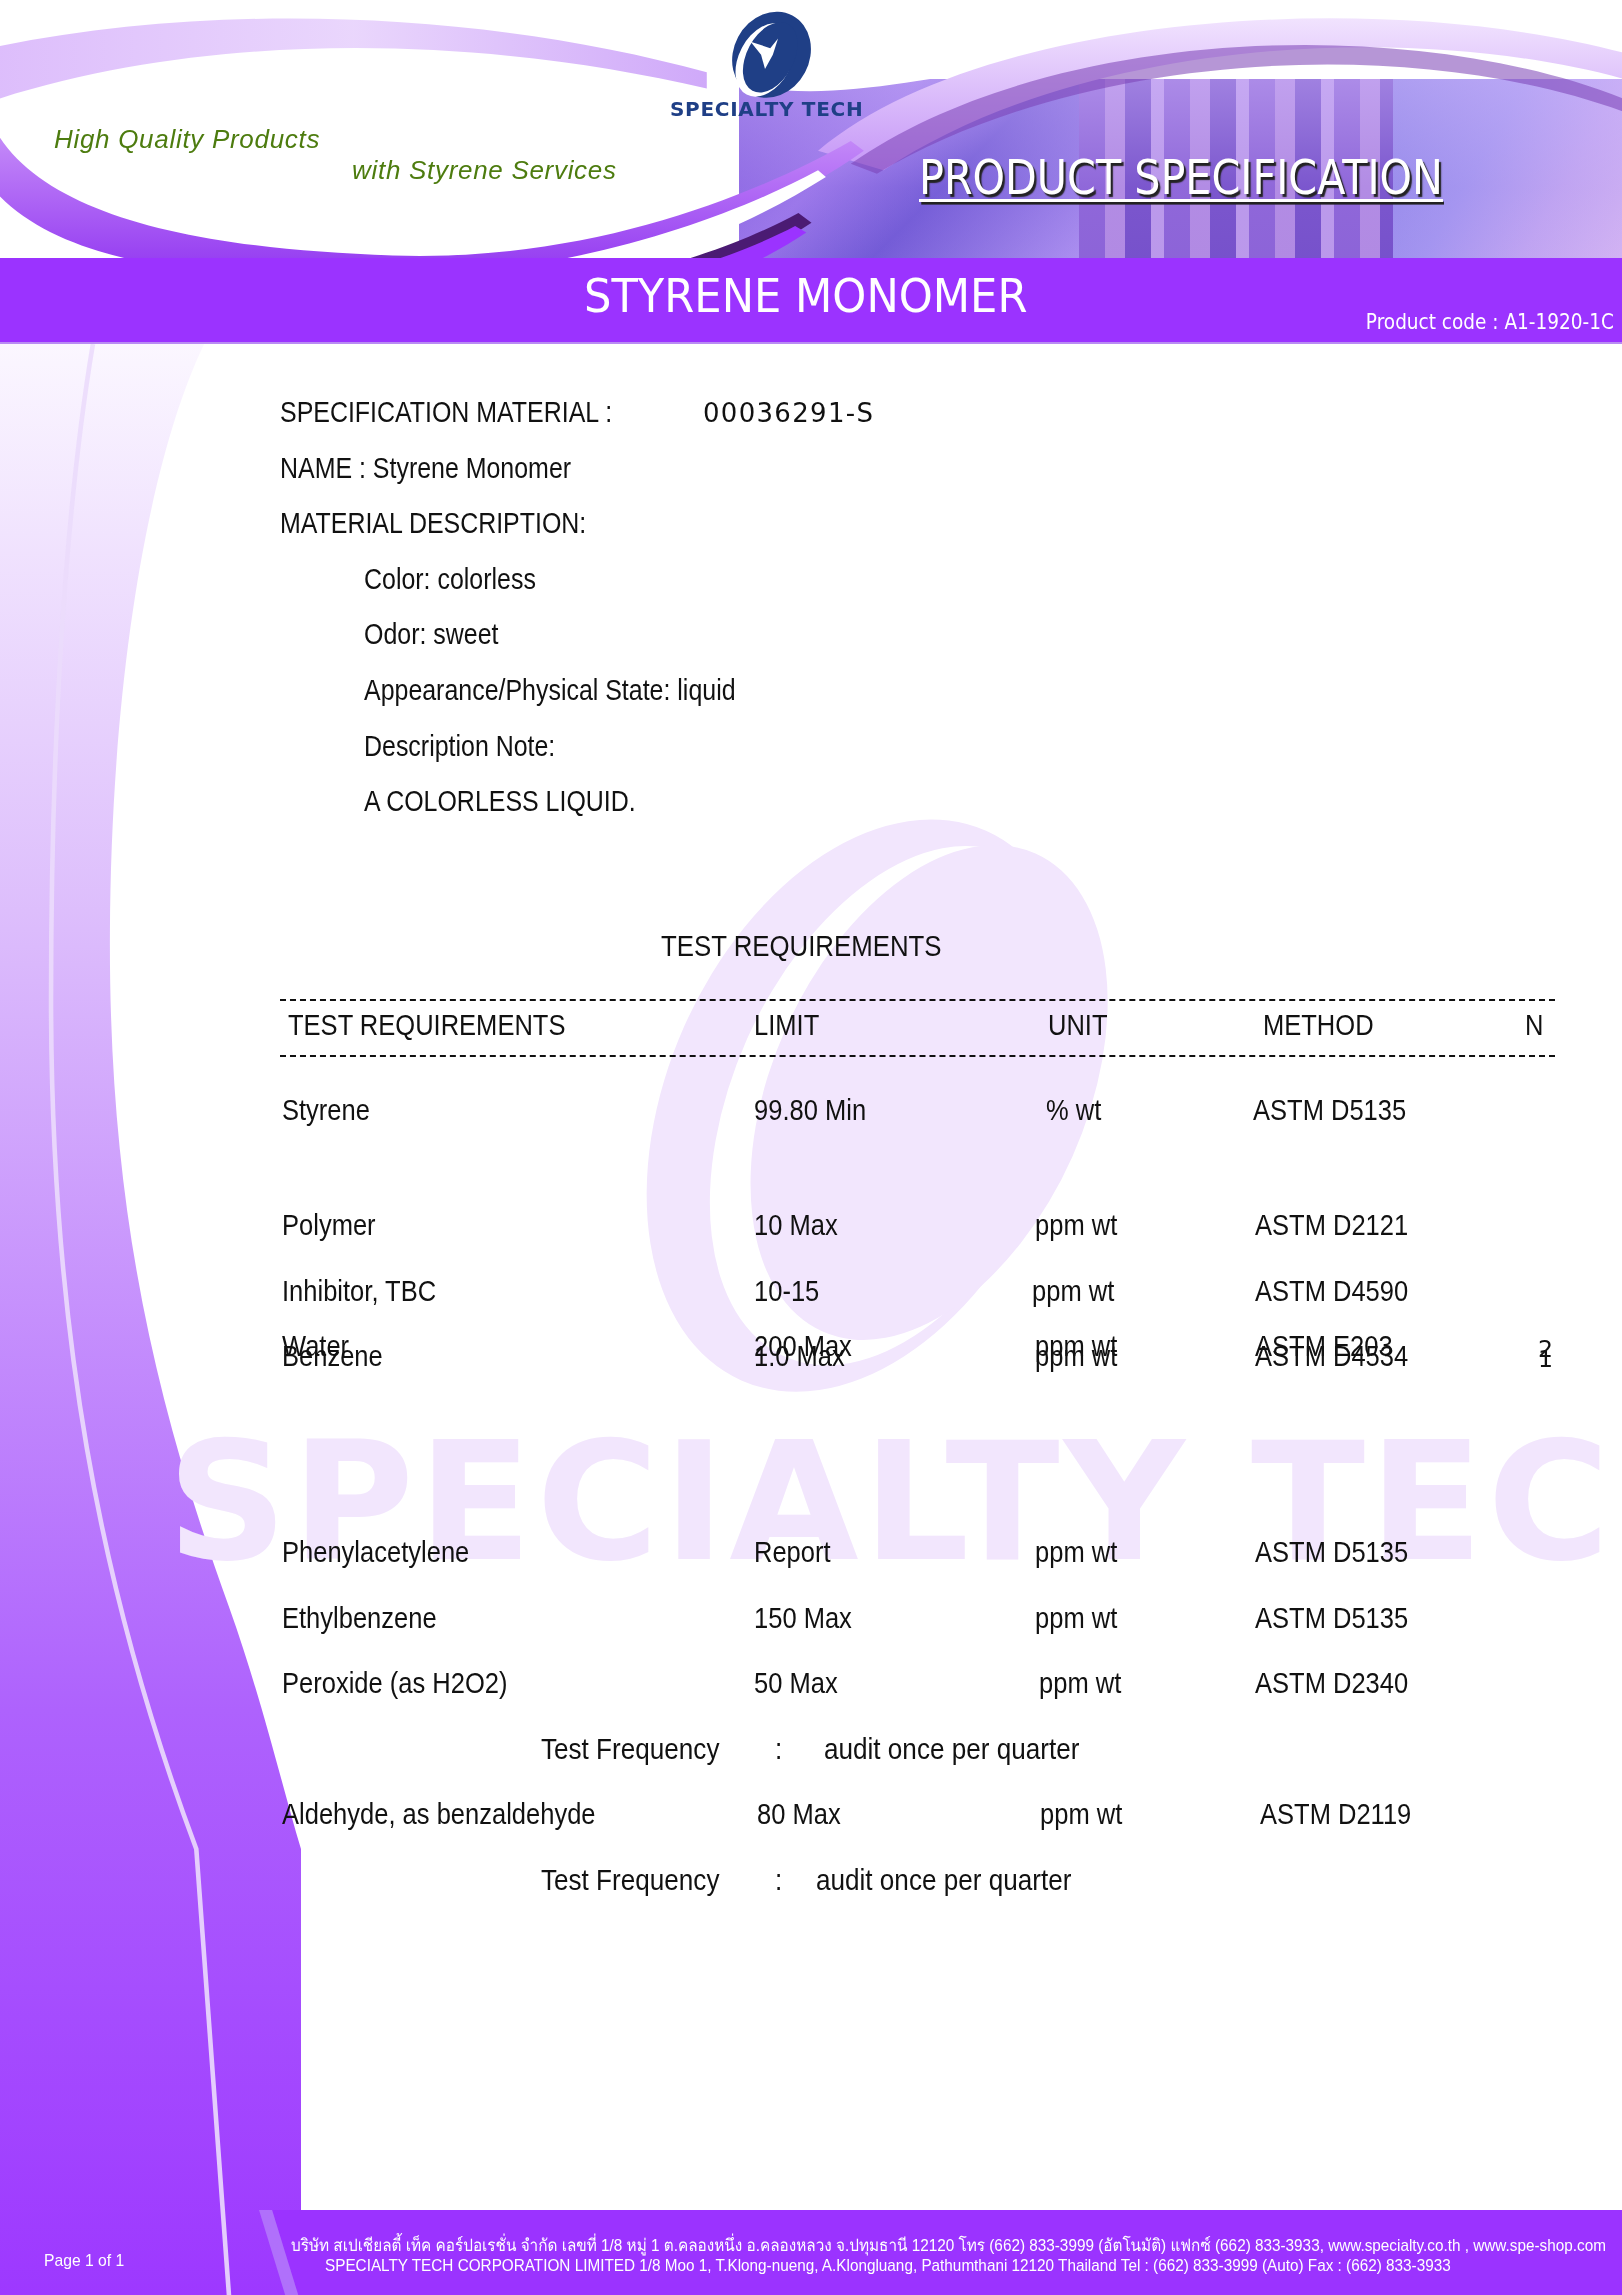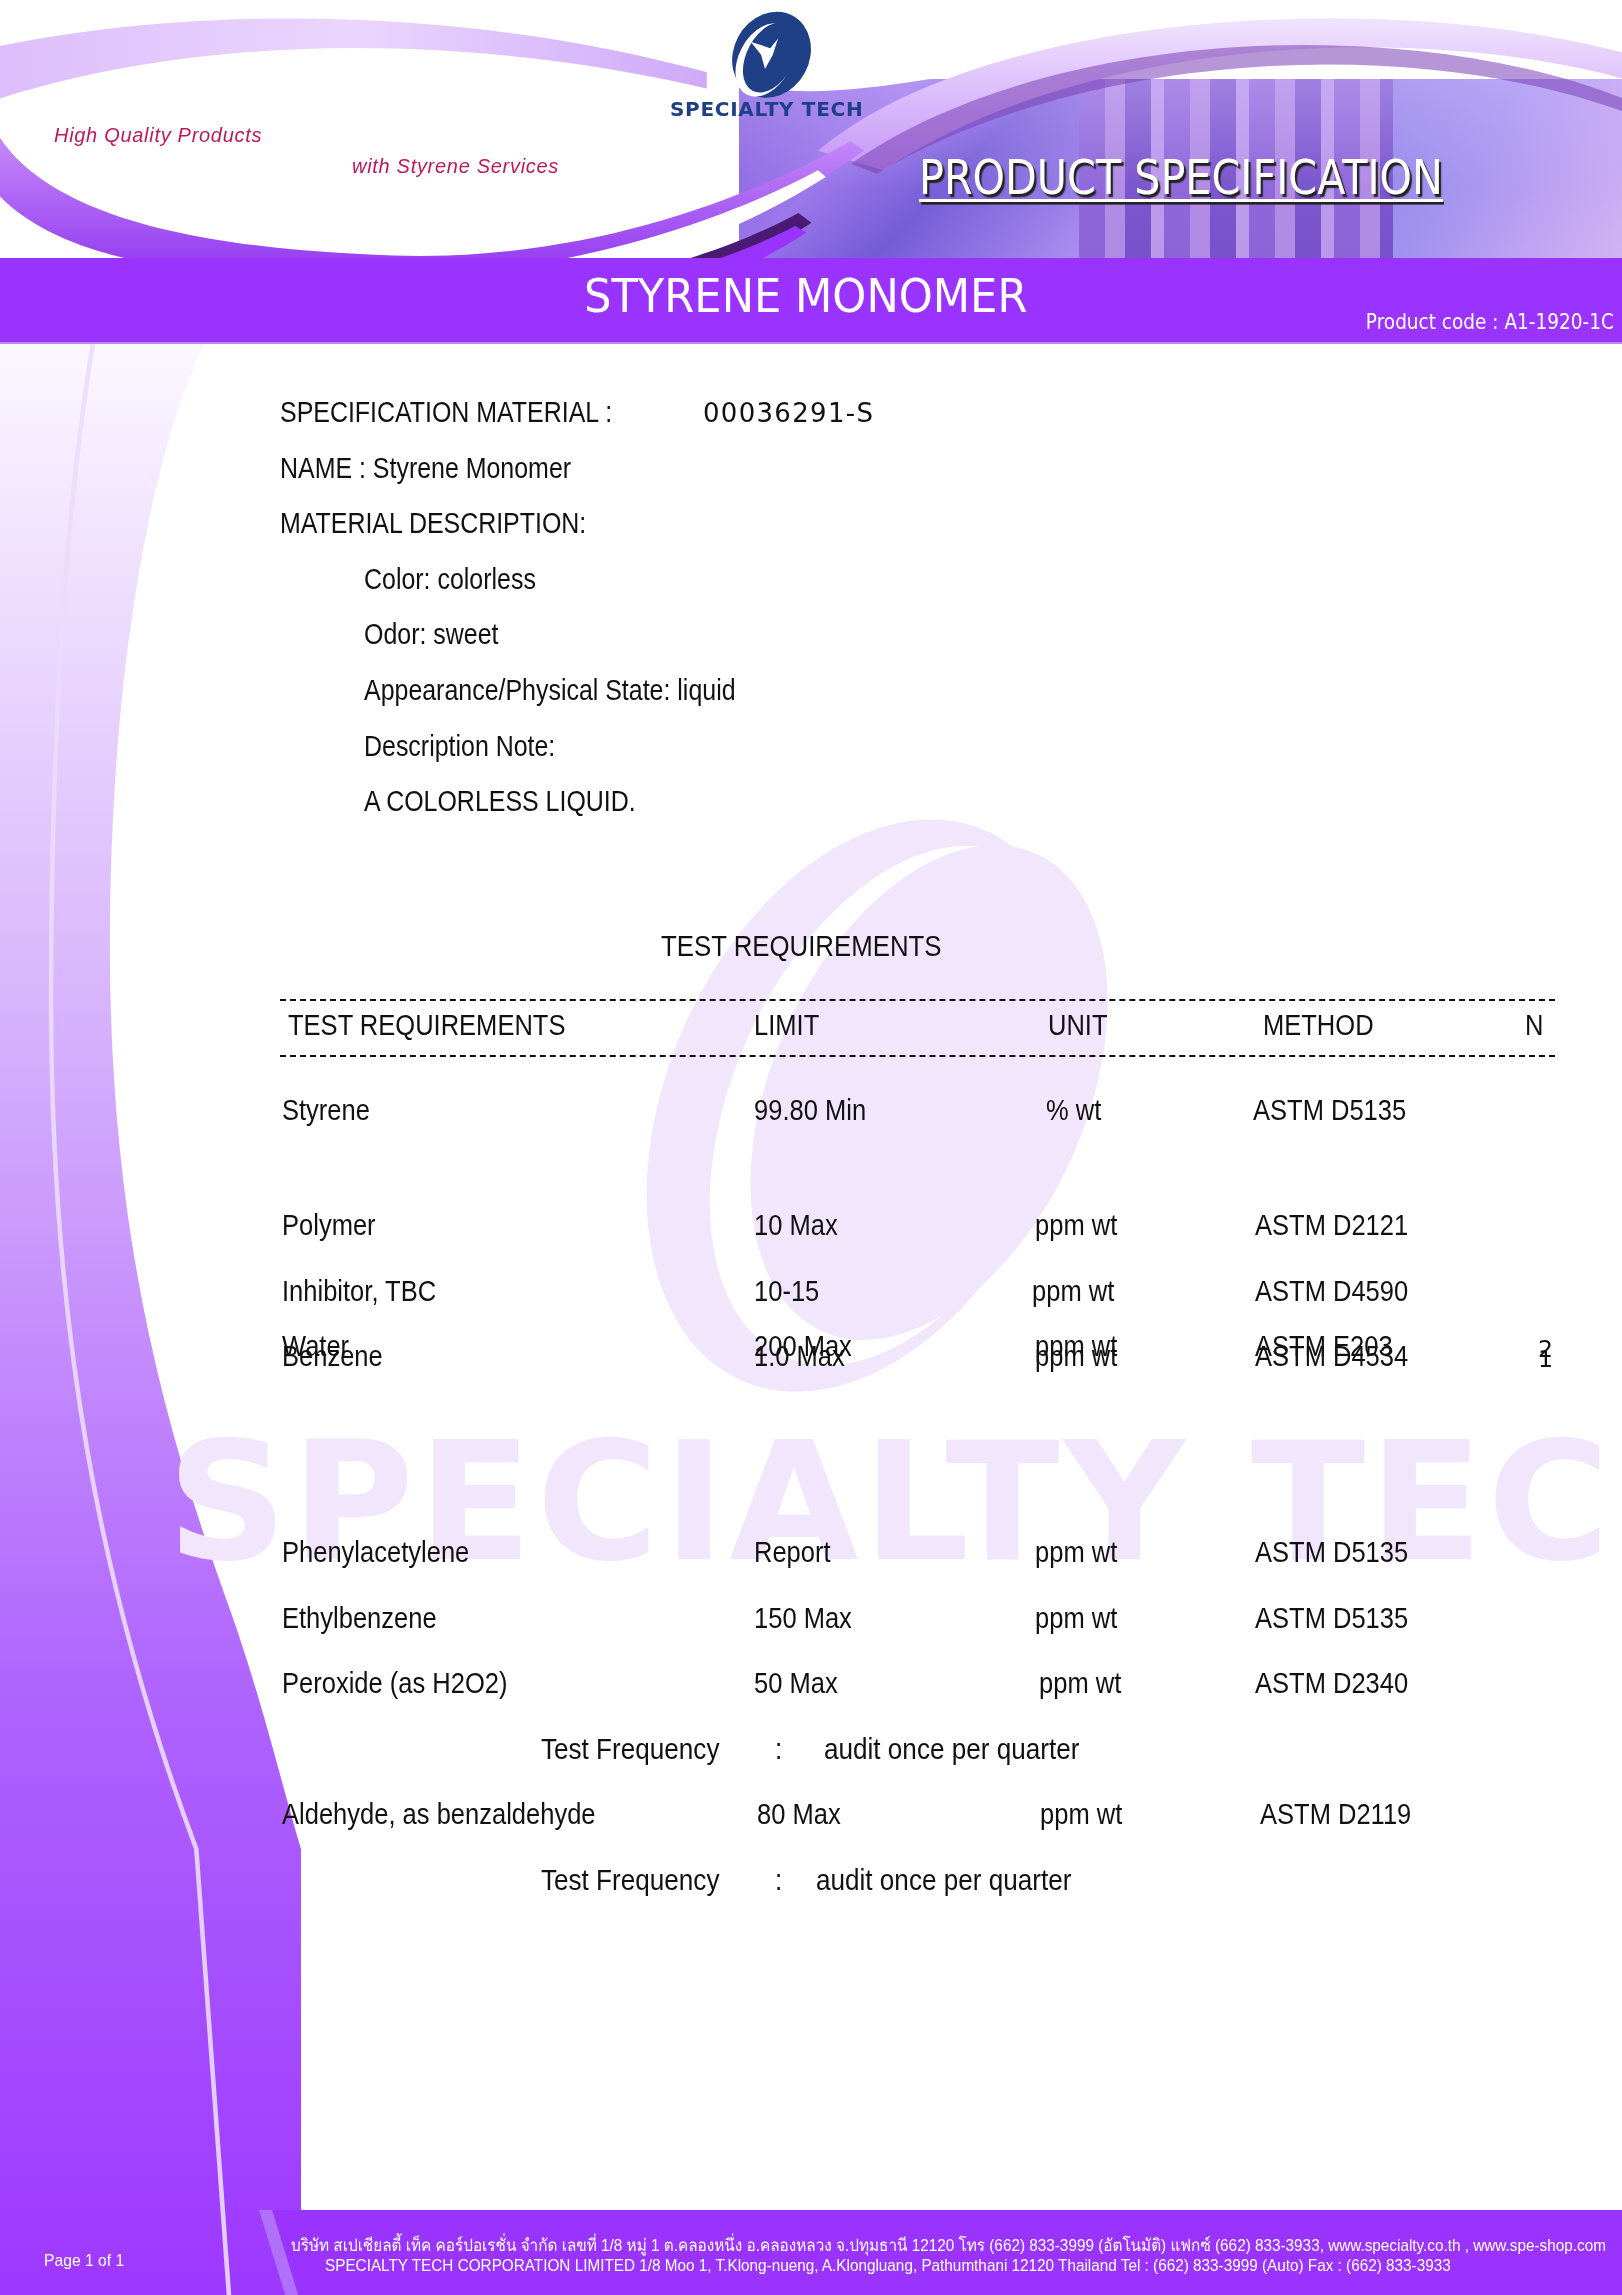--- a/index.html
+++ b/index.html
@@ -9,21 +9,21 @@
     
     .header { position: absolute; left: 0; top: 0; width: 1623px; height: 344px; overflow: hidden; background: #ffffff; }
     .header svg.bg { position: absolute; left: 0; top: 0; }
     .photo-strip { position: absolute; left: 739px; top: 79px; width: 883px; height: 180px; overflow: hidden; }
     .photo { position: absolute; top: 0; height: 180px; }
     .p1 { left: 0; width: 340px; background: linear-gradient(135deg, #7a5ad8 0%, #9b7ce8 35%, #6a5bd0 60%, #b19cf0 100%); }
     .p2 { left: 340px; width: 314px; background: repeating-linear-gradient(90deg, #8a66d2 0 26px, #b896e0 26px 46px, #6f4fc2 46px 72px, #c4a8ea 72px 85px); }
     .p3 { left: 654px; width: 229px; background: linear-gradient(120deg, #8d8fe6 0%, #a7a3f0 40%, #cab6f2 70%, #e1c9f4 100%); }
     .photo-fade { position: absolute; left: 0; top: 0; width: 100%; height: 100%; background: linear-gradient(180deg, rgba(200,170,250,0.55) 0%, rgba(160,110,240,0.25) 60%, rgba(150,90,240,0.2) 100%); }
 
-    .tagline { position: absolute; font-style: italic; color: #be185d; font-size: 20px; letter-spacing: 0.7px; font-family: "Liberation Sans", sans-serif; }
+    .tagline { position: absolute; font-style: italic; color: #4d7c0f; font-size: 26px; letter-spacing: 0.7px; font-family: "Liberation Sans", sans-serif; }
     .tagline-1 { left: 54px; top: 124px; }
     .tagline-2 { left: 352px; top: 155px; }
 
     .logo { position: absolute; left: 667px; top: 9.2px; width: 196px; height: 111px; }
     .logo-text { position: absolute; left: 670px; top: 97px; font-size: 20px; font-weight: bold; color: #1f3f86; letter-spacing: 0.7px; font-family: "DejaVu Sans", sans-serif; }
 
     .prod-spec { position: absolute; left: 919px; top: 149px; font-size: 48px; color: #ffffff; text-decoration: underline; text-decoration-thickness: 2.6px; text-underline-offset: 5.2px; text-shadow: 2.6px 2.6px 1.3px #222; font-family: "DejaVu Sans", sans-serif; transform: scaleX(0.86); transform-origin: left top; letter-spacing: 0px; }
 
     .title-bar { position: absolute; left: 0; top: 258px; width: 1623px; height: 84px; background: #9b33ff; }
     .title-bar-edge { position: absolute; left: 0; top: 342px; width: 1623px; height: 2.6px; background: #b98cf3; }

